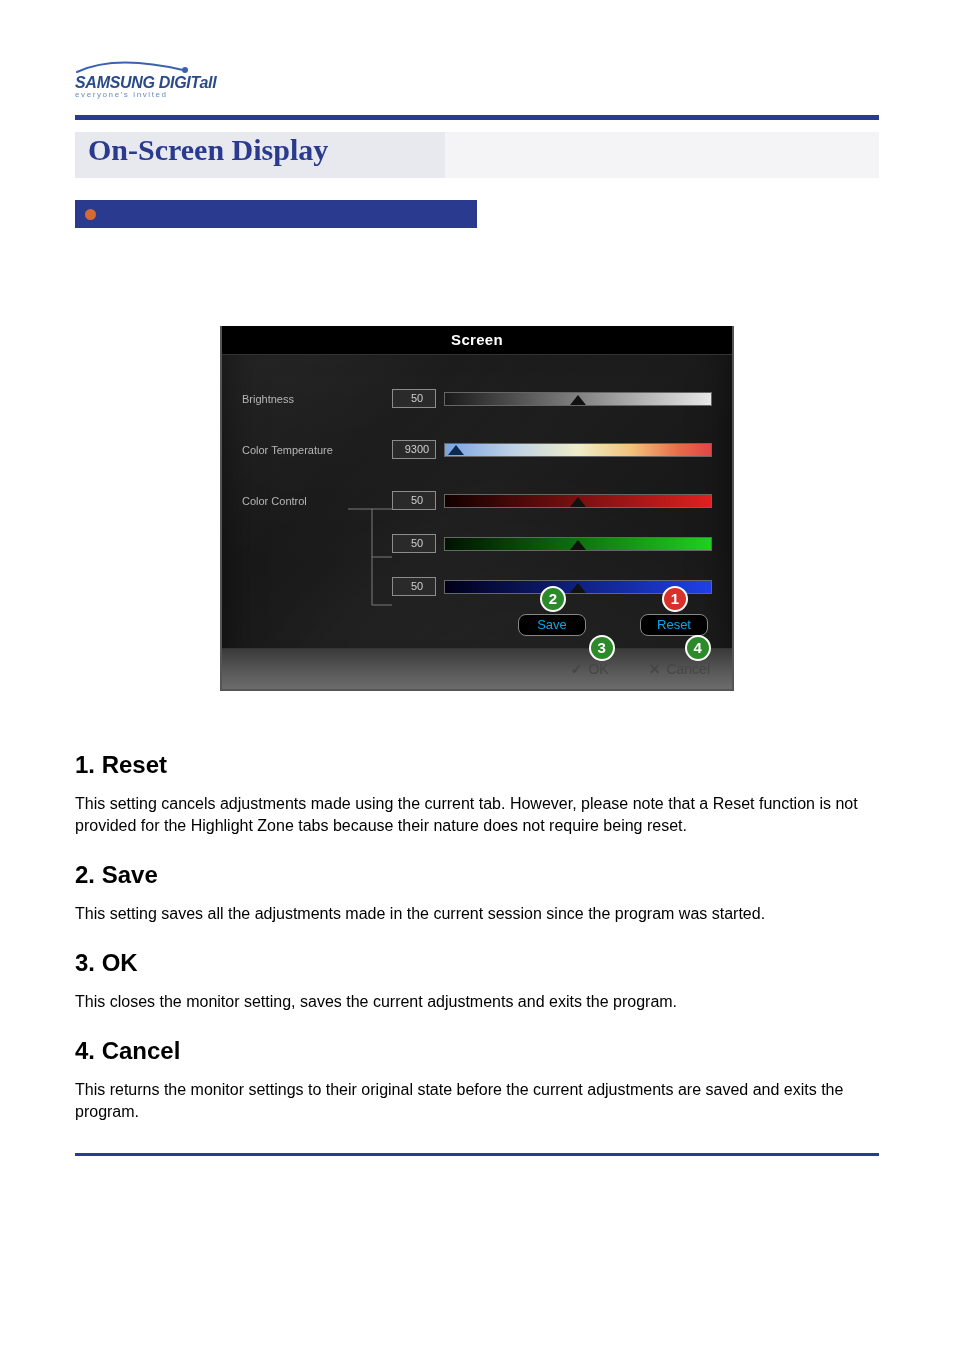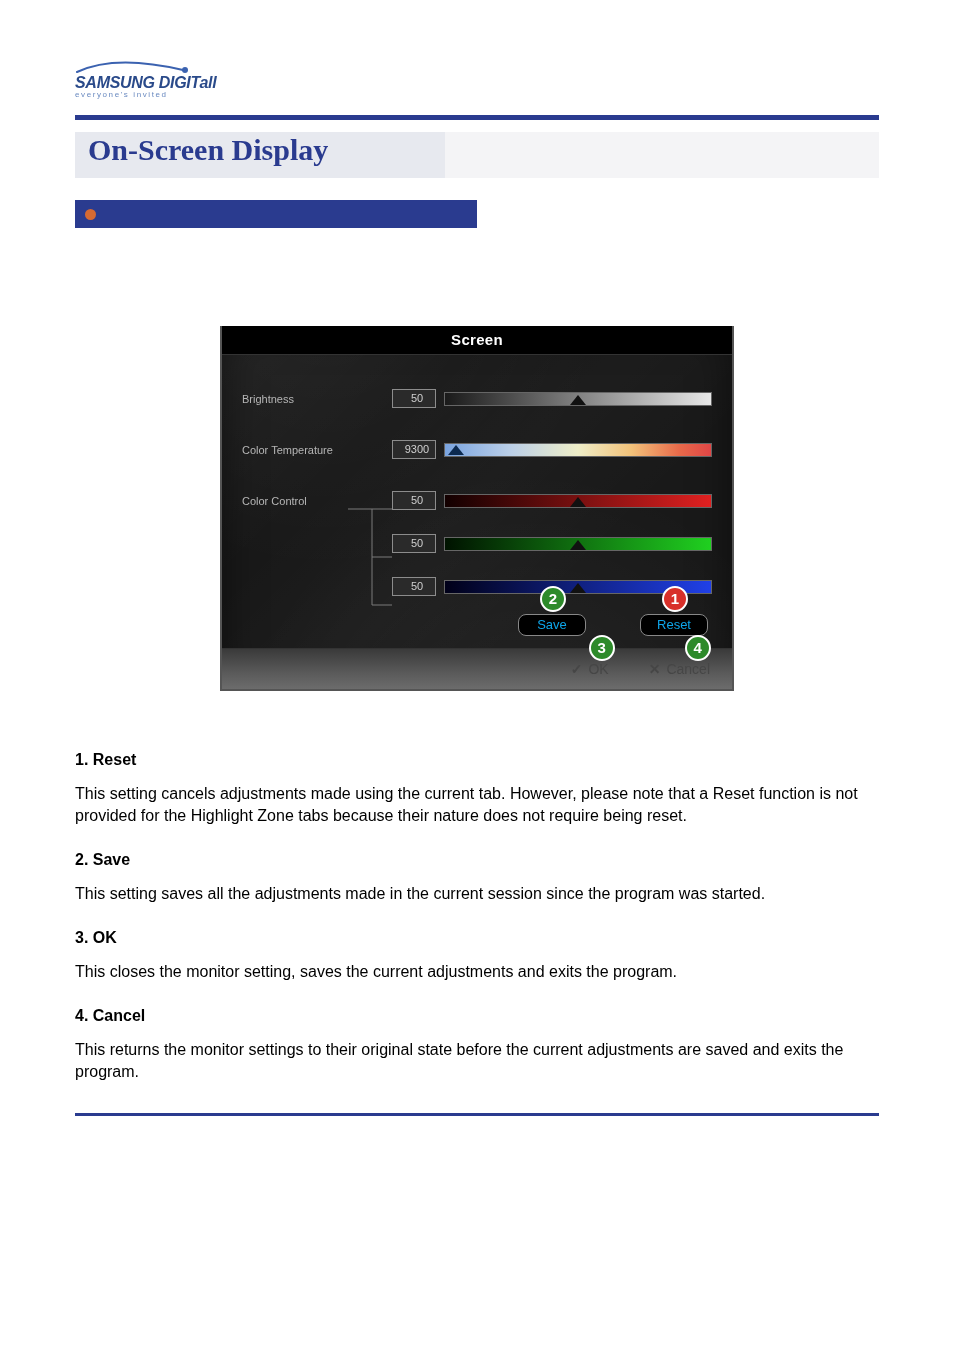--- a/index.html
+++ b/index.html
@@ -231,21 +231,21 @@
     font-size: 15px;
     text-align: center;
     line-height: 22px;
     color: #fff;
   }
   .circ-red   { background: #d8302a; }
   .circ-green { background: #2d8a2a; }
 
   
   h3.sec {
-    font-size: 16px;
+    font-size: 24px;
     font-weight: bold;
     margin: 0 0 14px 0;
     color: #000;
   }
   p.body {
     margin: 0 0 24px 0;
     line-height: 1.38;
     font-size: 16px;
     color: #000;
   }

